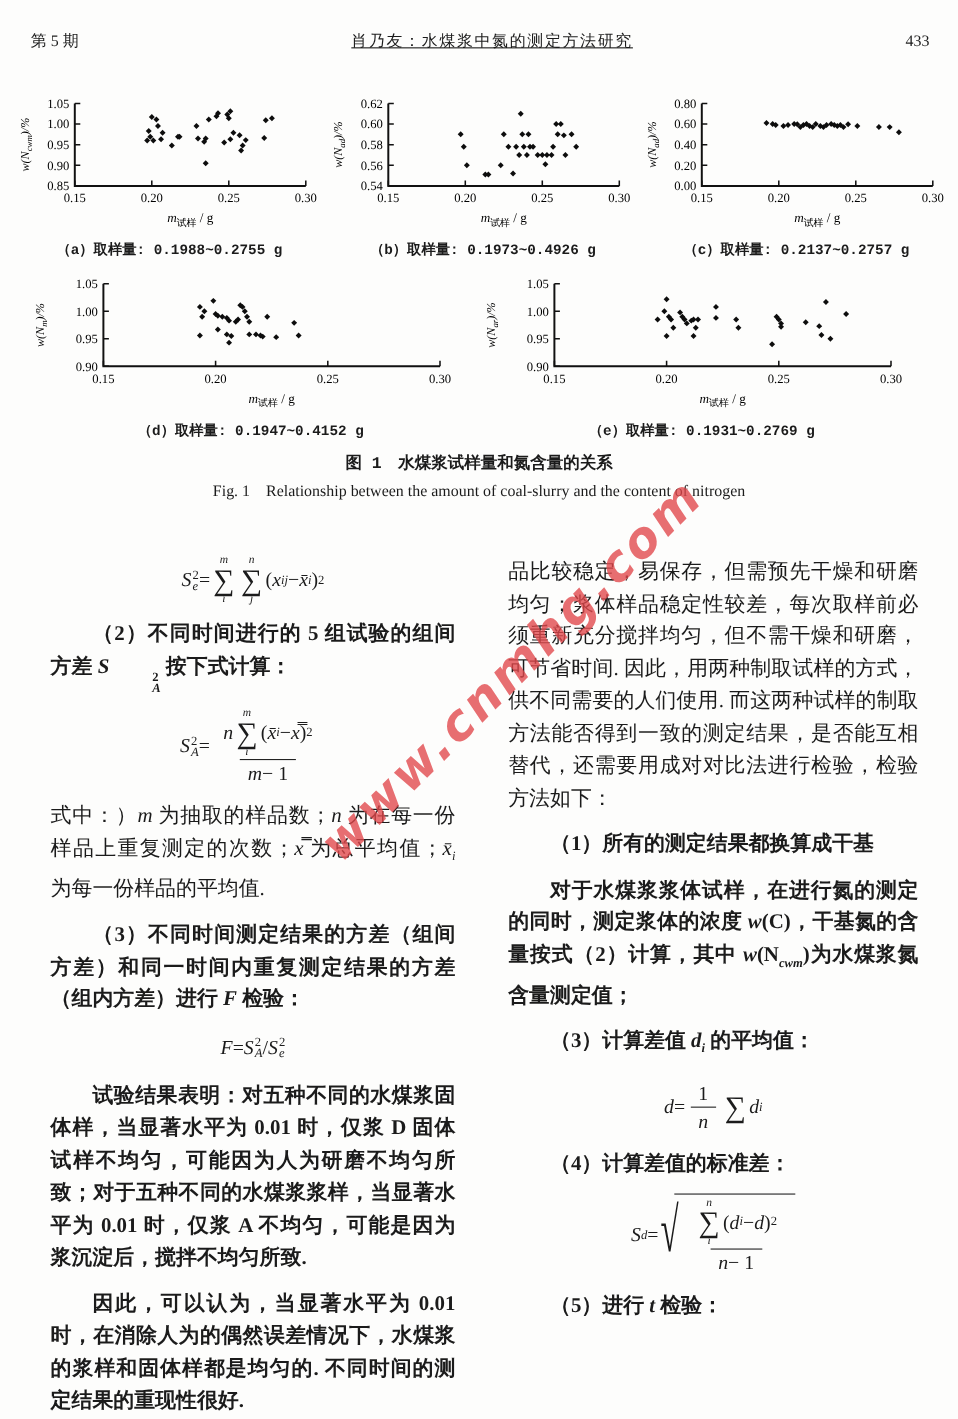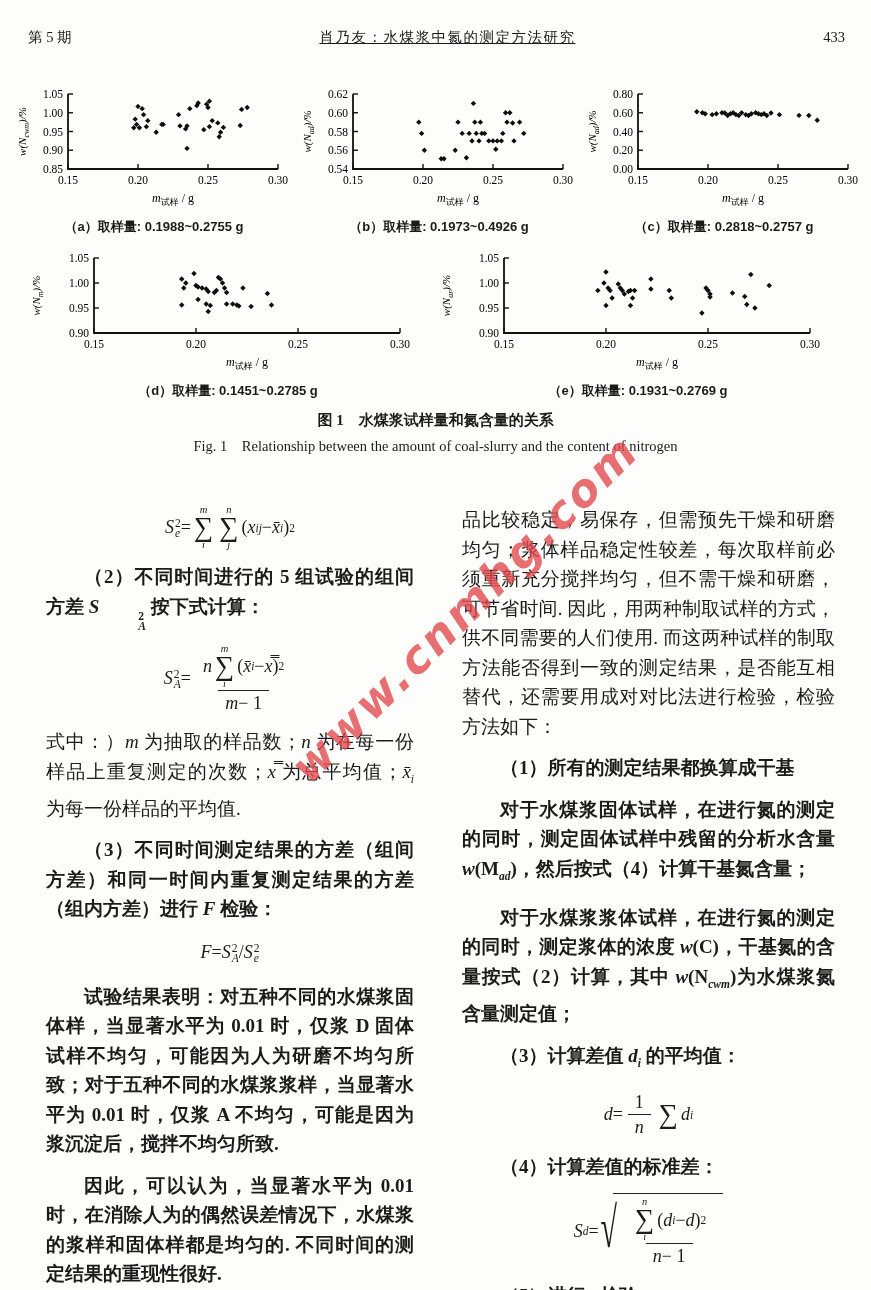--- a/index.html
+++ b/index.html
@@ -10,23 +10,23 @@
          padding:28px 26px 0 28px;font-size:14.5px;}
   .run-title{letter-spacing:1.5px;text-decoration:underline;}
   
   .figure-block{position:relative;margin-top:40px;height:382px;}
   .plot{position:absolute;width:280px;}
   .plot.wide{width:400px;}
   .pa{left:14px;top:0;} .pb{left:299px;top:0;} .pc{left:584px;top:0;}
   .pd{left:28px;top:164px;} .pe{left:438px;top:164px;}
   .plot svg{display:block;margin:0 auto;}
   .pcap{text-align:center;font-size:13px;font-weight:700;margin-top:3px;
-        font-family:Liberation Sans, sans-serif;}
+        font-family:Liberation Mono, monospace;}
   .figcap-cn{position:absolute;top:324px;left:0;right:0;text-align:center;
-             font-size:15px;font-weight:700;font-family:Liberation Serif, serif;}
+             font-size:15px;font-weight:700;font-family:Liberation Mono, monospace;}
   .figcap-en{position:absolute;top:350px;left:0;right:0;text-align:center;font-size:14.5px;}
   
   main{display:flex;gap:24px;padding:24px 24px 0 34px;}
   .col{flex:0 0 392px;width:392px;}
   .col.right{flex:1 1 auto;width:auto;}
   .para{font-size:19px;line-height:29.5px;text-align:justify;margin:12px;}
   .para.indent{text-indent:2em;font-weight:bold;}
   .eqline{display:flex;justify-content:center;align-items:center;
           margin:12px 0;font-size:18px;min-height:34px;}
   
@@ -226,21 +226,21 @@
           <path d="M 174.4 23.987500000000004 L 177.1 26.687500000000004 L 174.4 29.387500000000003 L 171.70000000000002 26.687500000000004 Z" fill="#0d0d0d"></path>
           <path d="M 177.2 24.925000000000008 L 179.89999999999998 27.625000000000007 L 177.2 30.325000000000006 L 174.5 27.625000000000007 Z" fill="#0d0d0d"></path>
           <path d="M 180 23.987500000000004 L 182.7 26.687500000000004 L 180 29.387500000000003 L 177.3 26.687500000000004 Z" fill="#0d0d0d"></path>
           <path d="M 182.8 25.862500000000008 L 185.5 28.562500000000007 L 182.8 31.262500000000006 L 180.10000000000002 28.562500000000007 Z" fill="#0d0d0d"></path>
           <path d="M 187.00000000000003 23.237500000000004 L 189.70000000000002 25.937500000000004 L 187.00000000000003 28.637500000000003 L 184.30000000000004 25.937500000000004 Z" fill="#0d0d0d"></path>
           <path d="M 195.40000000000003 24.925000000000008 L 198.10000000000002 27.625000000000007 L 195.40000000000003 30.325000000000006 L 192.70000000000005 27.625000000000007 Z" fill="#0d0d0d"></path>
           <path d="M 215.00000000000003 25.675000000000008 L 217.70000000000002 28.375000000000007 L 215.00000000000003 31.075000000000006 L 212.30000000000004 28.375000000000007 Z" fill="#0d0d0d"></path>
           <path d="M 224.80000000000004 25.862500000000008 L 227.50000000000003 28.562500000000007 L 224.80000000000004 31.262500000000006 L 222.10000000000005 28.562500000000007 Z" fill="#0d0d0d"></path>
           <path d="M 233.20000000000005 30.55 L 235.90000000000003 33.25 L 233.20000000000005 35.95 L 230.50000000000006 33.25 Z" fill="#0d0d0d"></path>
         </svg>
-        <div class="pcap">（c）取样量: 0.2818~0.2757 g</div>
+        <div class="pcap">（c）取样量: 0.2137~0.2757 g</div>
       </div>
     <div class="plot wide pd">
         <svg width="400" height="128">
           <path d="M 66 7 L 66 82 L 372 82" fill="none" stroke="#111" stroke-width="1.8"></path>
           <line x1="66" y1="82" x2="71" y2="82" stroke="#111" stroke-width="1.4"></line>
           <text x="61" y="86" text-anchor="end" font-size="11.5" font-family="Liberation Serif, serif">0.90</text>
           <line x1="66" y1="57.000000000000036" x2="71" y2="57.000000000000036" stroke="#111" stroke-width="1.4"></line>
           <text x="61" y="61.000000000000036" text-anchor="end" font-size="11.5" font-family="Liberation Serif, serif">0.95</text>
           <line x1="66" y1="32.000000000000014" x2="71" y2="32.000000000000014" stroke="#111" stroke-width="1.4"></line>
           <text x="61" y="36.000000000000014" text-anchor="end" font-size="11.5" font-family="Liberation Serif, serif">1.00</text>
@@ -279,21 +279,21 @@
           <path d="M 198.6 50.30000000000003 L 201.29999999999998 53.000000000000036 L 198.6 55.70000000000004 L 195.9 53.000000000000036 Z" fill="#0d0d0d"></path>
           <path d="M 204.72 50.30000000000003 L 207.42 53.000000000000036 L 204.72 55.70000000000004 L 202.02 53.000000000000036 Z" fill="#0d0d0d"></path>
           <path d="M 208.8 51.30000000000003 L 211.5 54.000000000000036 L 208.8 56.70000000000004 L 206.10000000000002 54.000000000000036 Z" fill="#0d0d0d"></path>
           <path d="M 210.84 52.30000000000003 L 213.54 55.000000000000036 L 210.84 57.70000000000004 L 208.14000000000001 55.000000000000036 Z" fill="#0d0d0d"></path>
           <path d="M 214.92000000000002 34.30000000000002 L 217.62 37.00000000000002 L 214.92000000000002 39.700000000000024 L 212.22000000000003 37.00000000000002 Z" fill="#0d0d0d"></path>
           <path d="M 223.08 52.80000000000003 L 225.78 55.500000000000036 L 223.08 58.20000000000004 L 220.38000000000002 55.500000000000036 Z" fill="#0d0d0d"></path>
           <path d="M 239.4 39.80000000000002 L 242.1 42.50000000000002 L 239.4 45.200000000000024 L 236.70000000000002 42.50000000000002 Z" fill="#0d0d0d"></path>
           <path d="M 243.48 51.30000000000003 L 246.17999999999998 54.000000000000036 L 243.48 56.70000000000004 L 240.78 54.000000000000036 Z" fill="#0d0d0d"></path>
           <path d="M 180.24 57.80000000000003 L 182.94 60.500000000000036 L 180.24 63.20000000000004 L 177.54000000000002 60.500000000000036 Z" fill="#0d0d0d"></path>
         </svg>
-        <div class="pcap">（d）取样量: 0.1451~0.2785 g</div>
+        <div class="pcap">（d）取样量: 0.1947~0.4152 g</div>
       </div>
     <div class="plot wide pe">
         <svg width="400" height="128">
           <path d="M 66 7 L 66 82 L 372 82" fill="none" stroke="#111" stroke-width="1.8"></path>
           <line x1="66" y1="82" x2="71" y2="82" stroke="#111" stroke-width="1.4"></line>
           <text x="61" y="86" text-anchor="end" font-size="11.5" font-family="Liberation Serif, serif">0.90</text>
           <line x1="66" y1="57.000000000000036" x2="71" y2="57.000000000000036" stroke="#111" stroke-width="1.4"></line>
           <text x="61" y="61.000000000000036" text-anchor="end" font-size="11.5" font-family="Liberation Serif, serif">0.95</text>
           <line x1="66" y1="32.000000000000014" x2="71" y2="32.000000000000014" stroke="#111" stroke-width="1.4"></line>
           <text x="61" y="36.000000000000014" text-anchor="end" font-size="11.5" font-family="Liberation Serif, serif">1.00</text>
@@ -424,21 +424,20 @@
             <span class="st">2</span>
             <span class="sb">e</span>
           </span>
         </div>
         <div class="para indent"><span>试验结果表明：对五种不同的水煤浆固体样，当显著水平为 0.01 时，仅浆 D 固体试样不均匀，可能因为人为研磨不均匀所致；对于五种不同的水煤浆浆样，当显著水平为 0.01 时，仅浆 A 不均匀，可能是因为浆沉淀后，搅拌不均匀所致.</span></div>
         <div class="para indent"><span>因此，可以认为，当显著水平为 0.01 时，在消除人为的偶然误差情况下，水煤浆的浆样和固体样都是均匀的. 不同时间的测定结果的重现性很好.</span></div>
       </div>
     <div class="col right">
         <div class="para"><span>品比较稳定，易保存，但需预先干燥和研磨均匀；浆体样品稳定性较差，每次取样前必须重新充分搅拌均匀，但不需干燥和研磨，可节省时间. 因此，用两种制取试样的方式，供不同需要的人们使用. 而这两种试样的制取方法能否得到一致的测定结果，是否能互相替代，还需要用成对对比法进行检验，检验方法如下：</span></div>
         <div class="para indent"><span>（1）所有的测定结果都换算成干基</span></div>
-        <div class="para indent"><span>对于水煤浆固体试样，在进行氮的测定的同时，测定固体试样中残留的分析水含量 </span><span class="mi">w</span><span>(M</span><sub class="mi">ad</sub><span>)，然后按式（4）计算干基氮含量；</span></div>
         <div class="para indent"><span>对于水煤浆浆体试样，在进行氮的测定的同时，测定浆体的浓度 </span><span class="mi">w</span><span>(C)，干基氮的含量按式（2）计算，其中 </span><span class="mi">w</span><span>(N</span><sub class="mi">cwm</sub><span>)为水煤浆氮含量测定值；</span></div>
         <div class="para indent"><span>（3）计算差值 </span><span class="mi">d</span><sub class="mi">i</sub><span> 的平均值：</span></div>
         <div class="eqline">
           <span class="mi">d</span>
           <span> = </span>
           <span class="mfrac">
             <span class="num">
               <span>1</span>
             </span>
             <span class="den">

